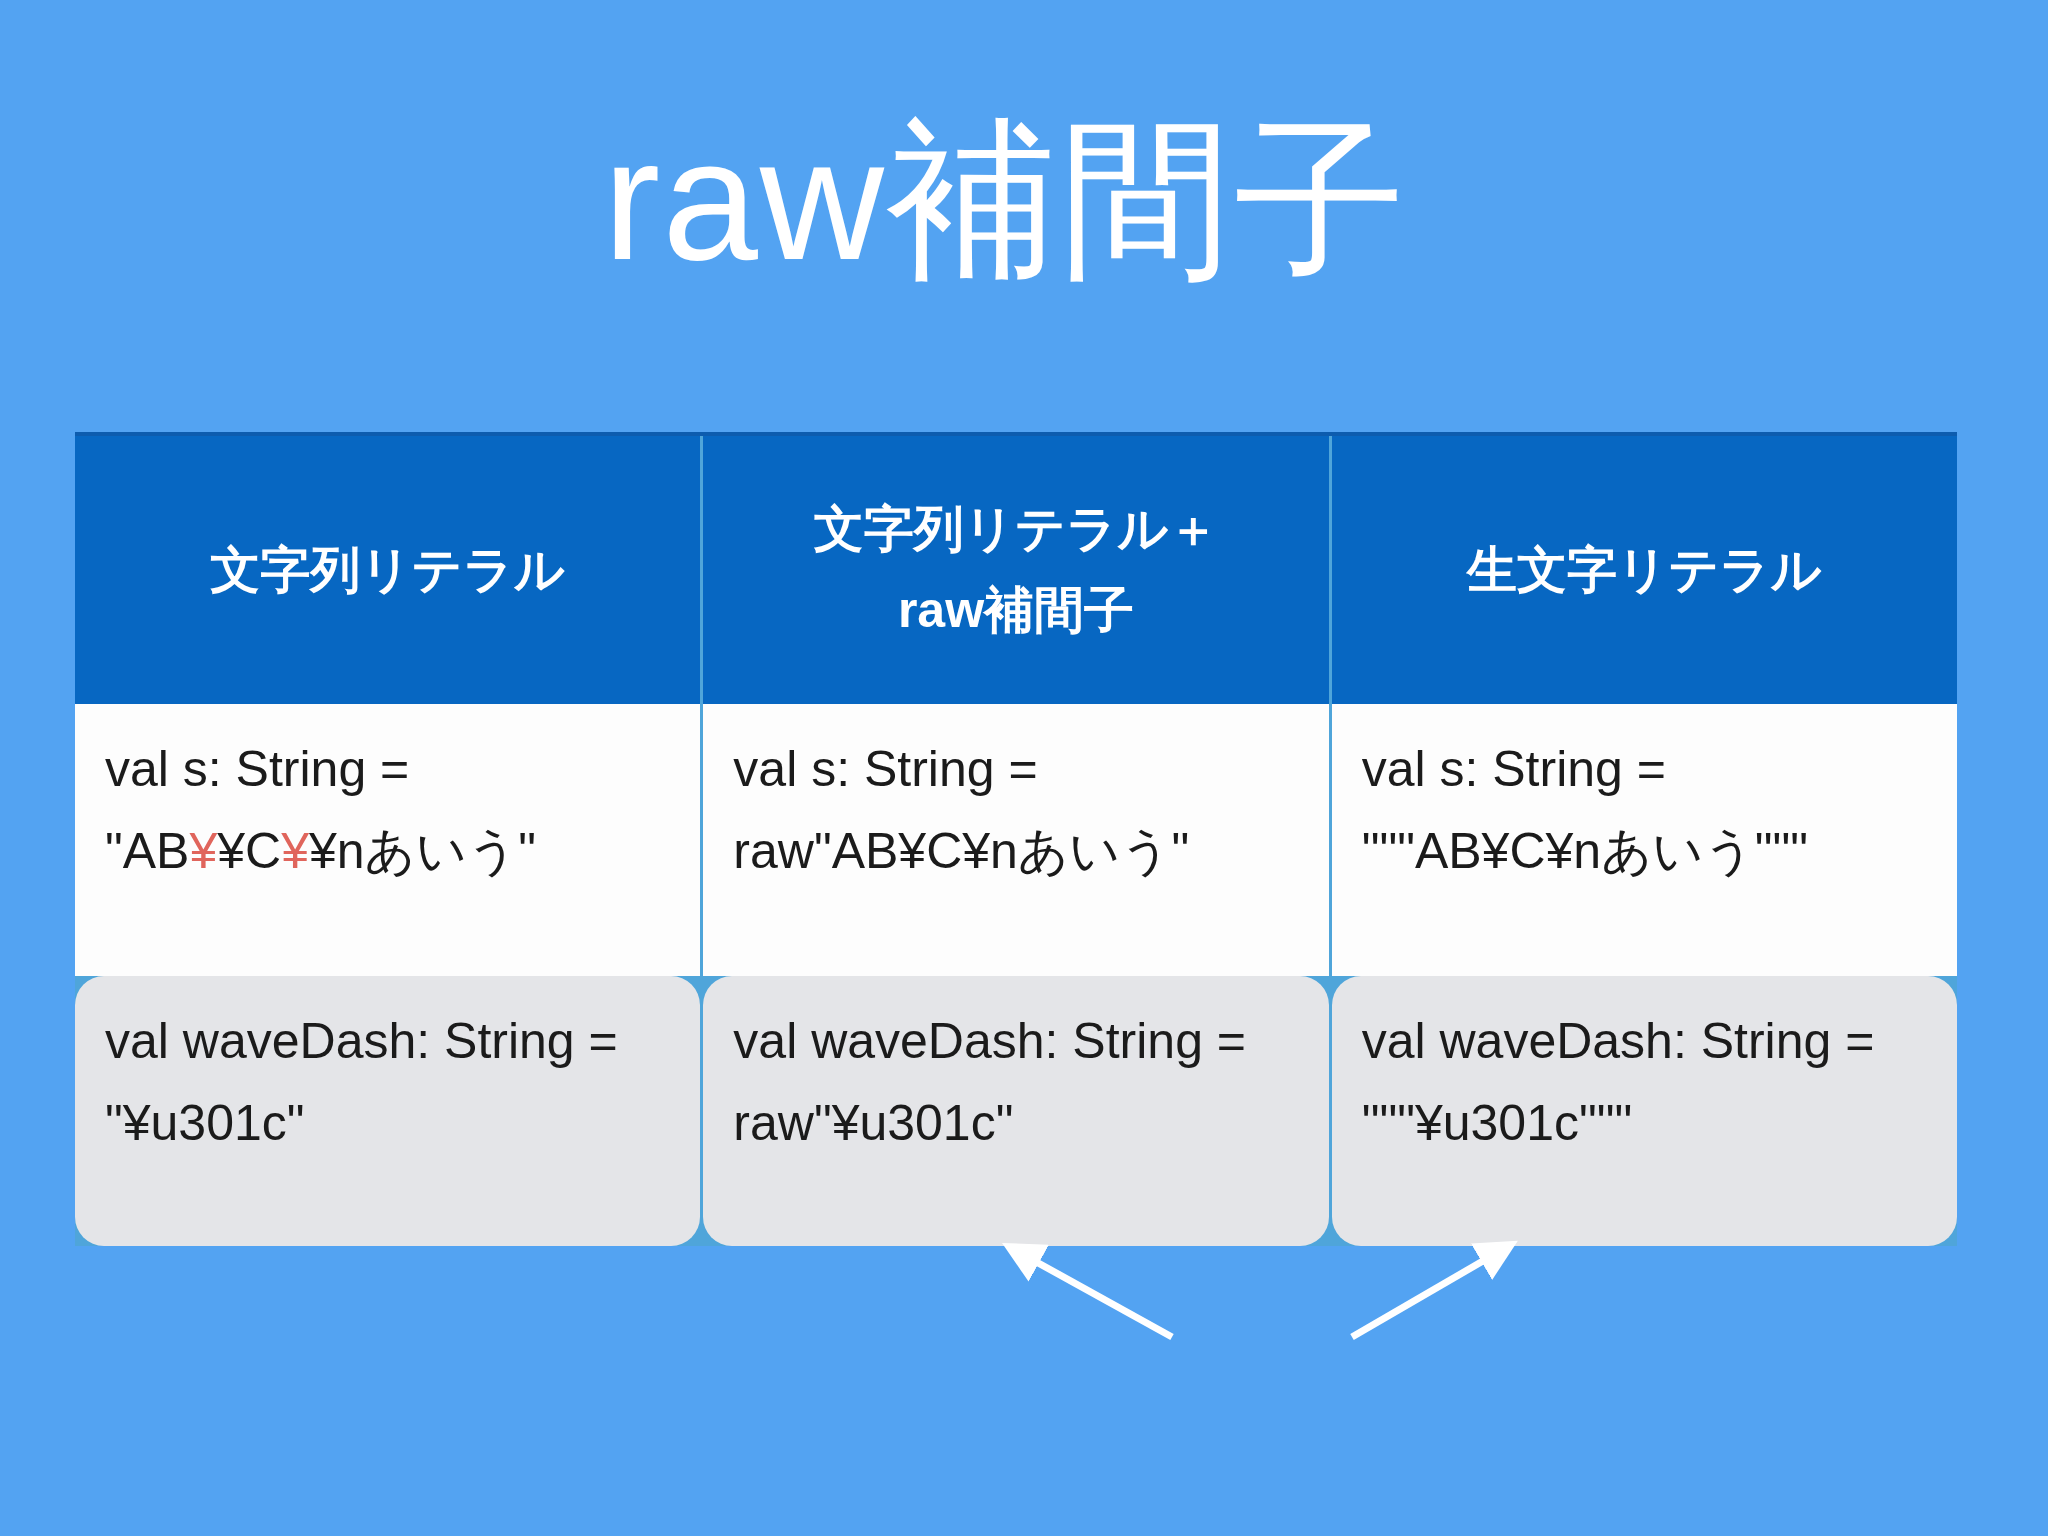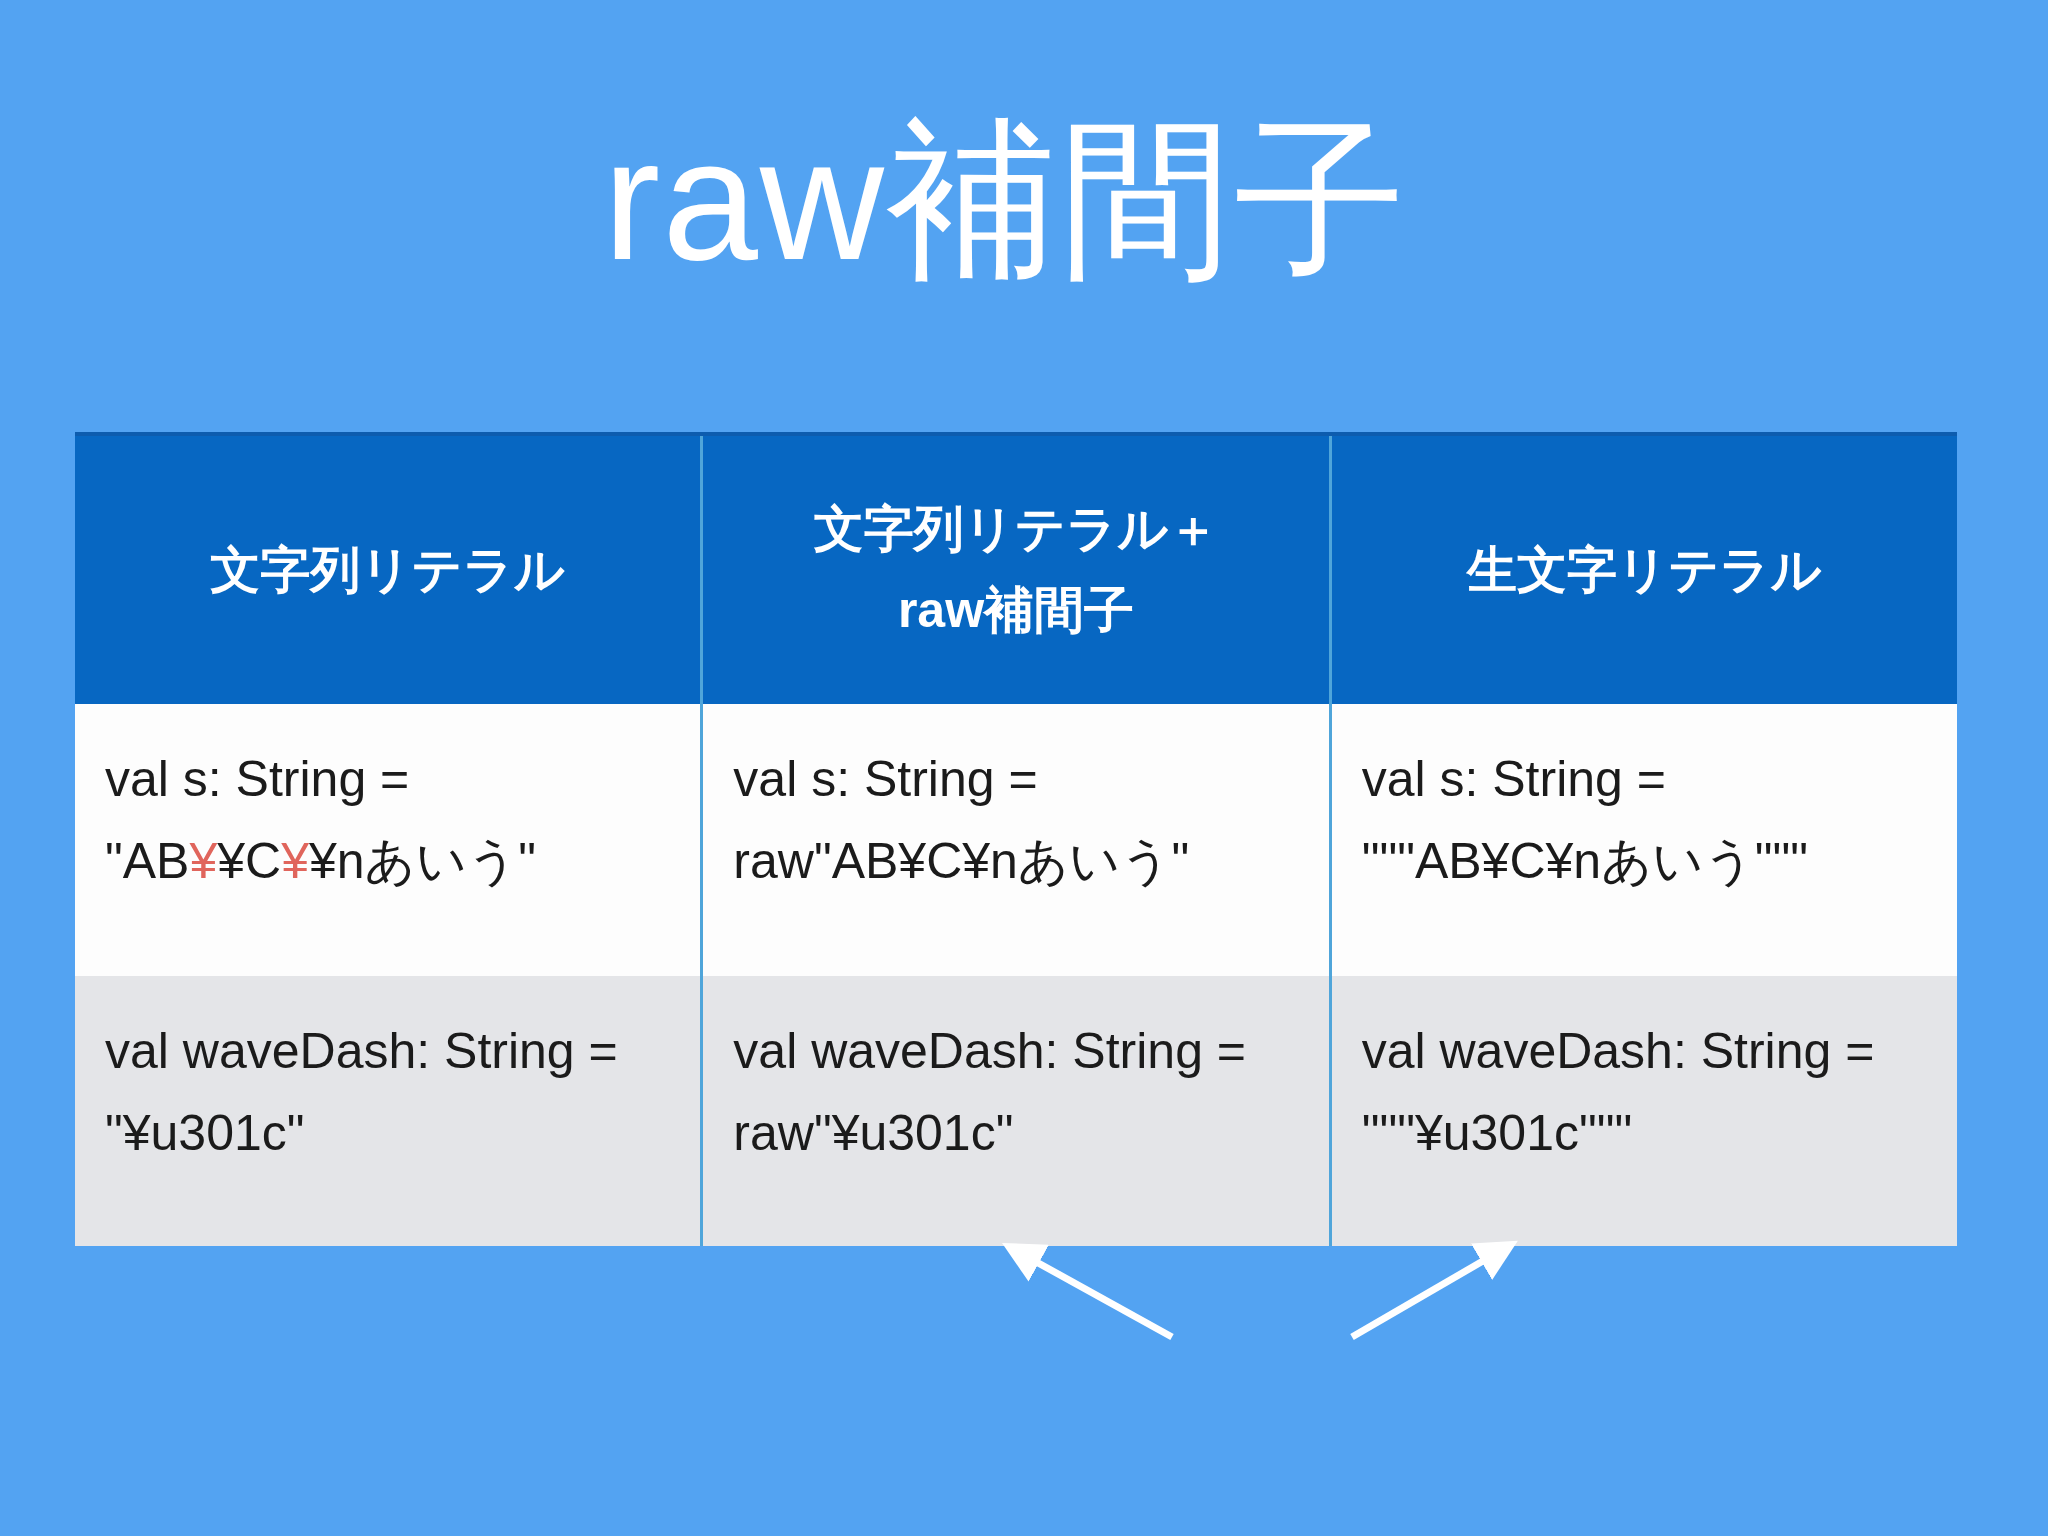--- a/index.html
+++ b/index.html
@@ -45,29 +45,29 @@
     color: var(--text_light, #ffffff);
     display: flex;
     align-items: center;
     justify-content: center;
     text-align: center;
     font-size: 50px;
     font-weight: bold;
     line-height: 1.62;
   }
   .td {
-    padding: 34px 24px 0 30px;
+    padding: 24px 24px 0 30px;
     font-size: 50px;
     line-height: 1.64;
     color: var(--text_dark, #1b1b1b);
     box-sizing: border-box;
     white-space: nowrap;
   }
   .row-odd  { background: var(--row_odd_bg, #fdfdfd); }
-  .row-even { background: var(--row_even_bg, #e4e5e8); }
+  .row-even { background: var(--row_even_bg, #e4e5e8); border-radius: 29px; }
   .red { color: var(--accent_red, #e0655c); }
   .arrows {
     position: absolute;
     left: 0;
     top: 0;
     width: 2048px;
     height: 1536px;
     pointer-events: none;
   }
   .arrow-line {

